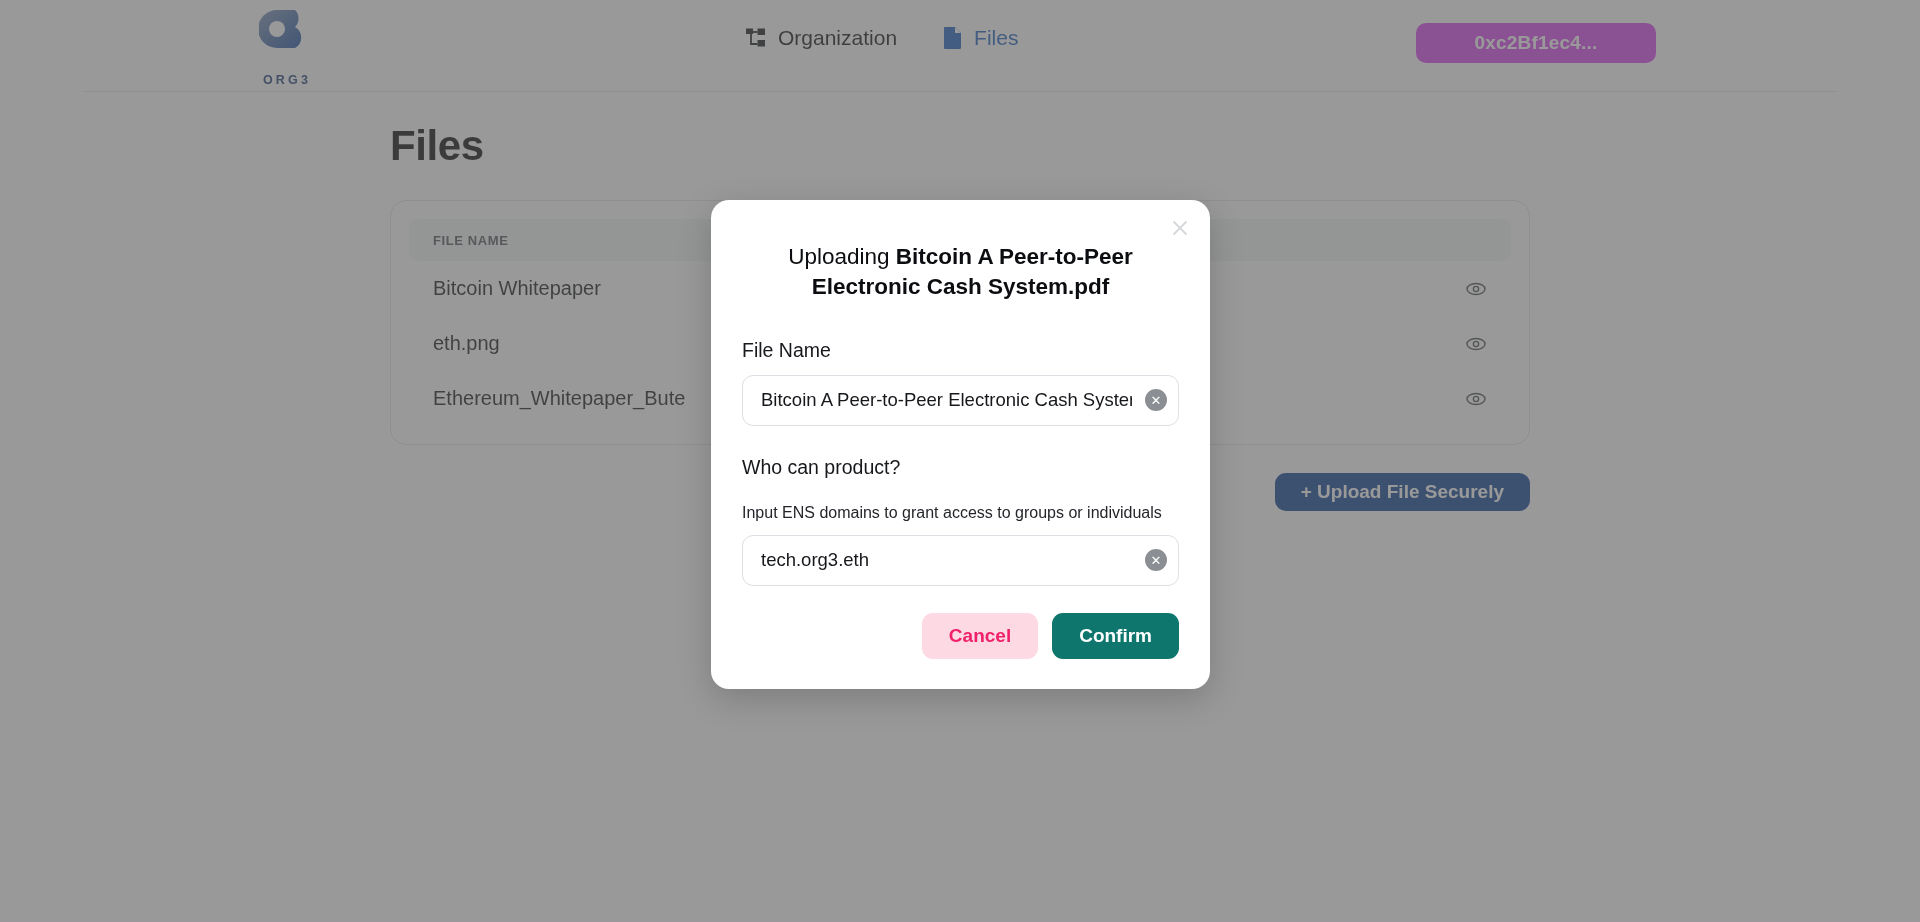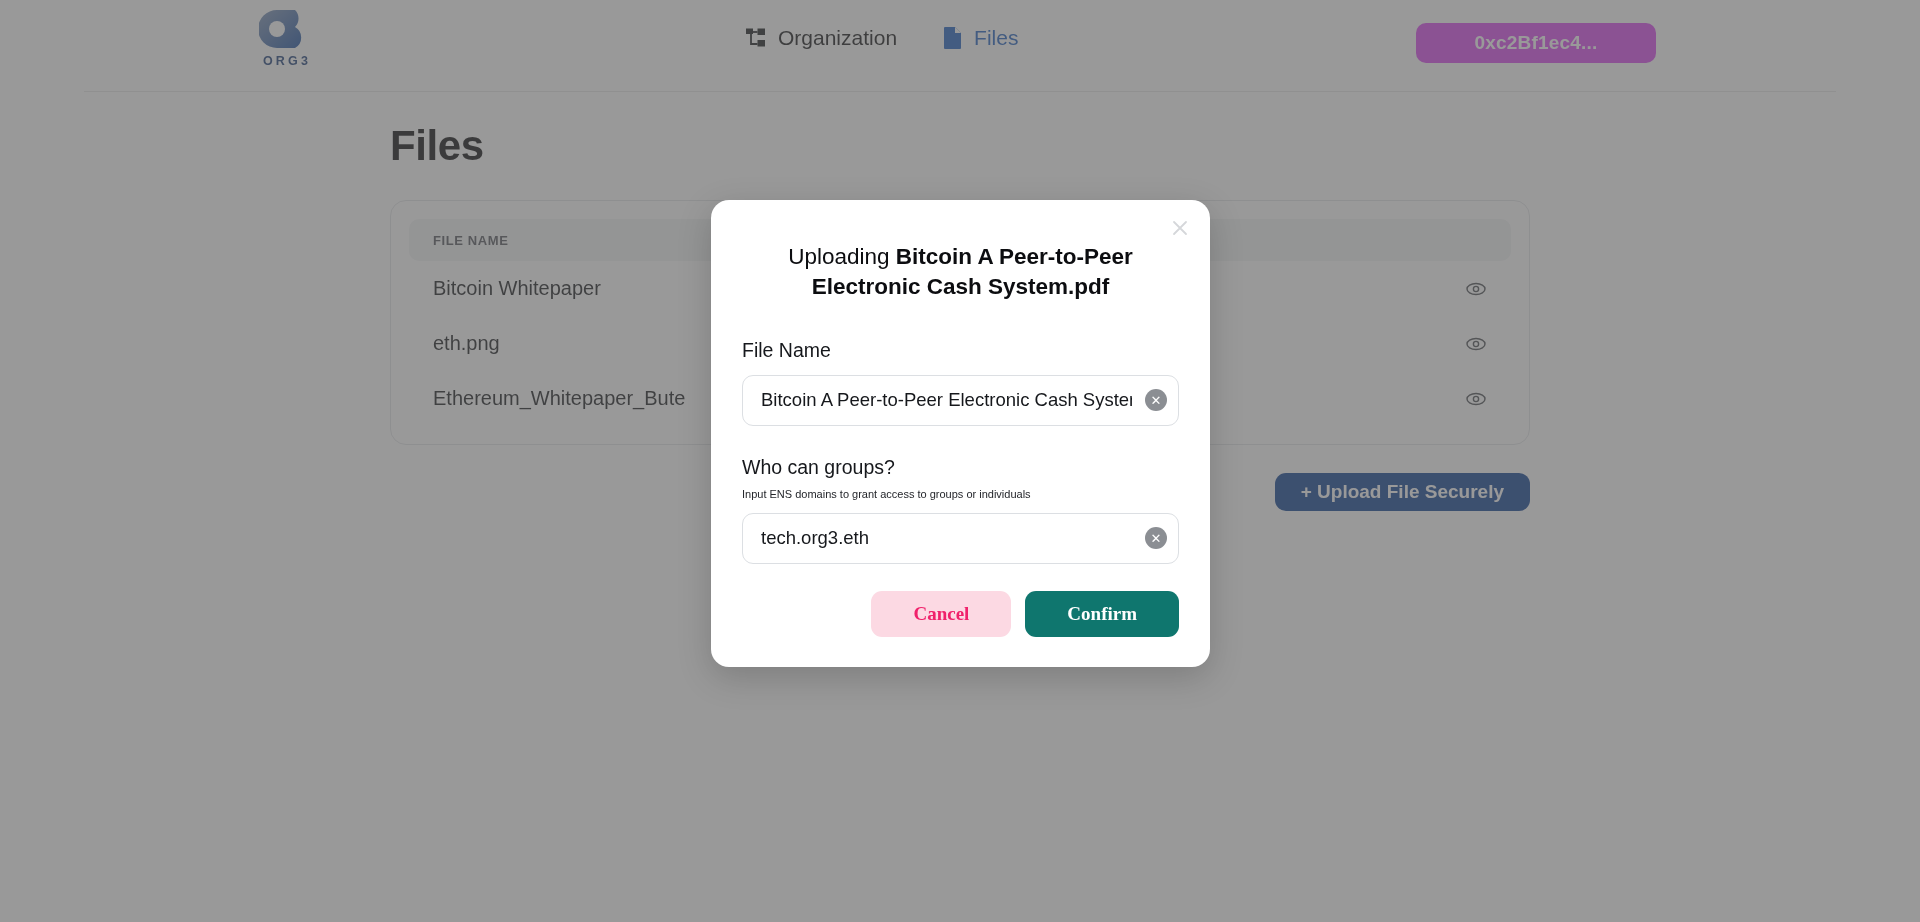--- a/index.html
+++ b/index.html
@@ -40,20 +40,21 @@
   }
 
   .brand {
     position: absolute;
     left: 248px;
     top: 8px;
     width: 78px;
     display: flex;
     flex-direction: column;
     align-items: center;
+    gap: 19px;
   }
   .brand-mark { width: 56px; height: 42px; display: block; }
   .brand-word {
     margin-top: 4px;
     font-size: 12.5px;
     font-weight: 700;
     letter-spacing: 3.2px;
     color: #1d3f7a;
   }
 
@@ -215,22 +216,22 @@
     margin-top: 36px;
     font-size: 19.5px;
     color: #16181c;
   }
   .section-label {
     margin-top: 30px;
     font-size: 19.5px;
     color: #16181c;
   }
   .section-help {
-    margin-top: 9px;
-    font-size: 11px;
+    margin-top: 25px;
+    font-size: 16px;
     color: #24262b;
   }
 
   .input-wrap {
     margin-top: 13px;
     position: relative;
     height: 51px;
   }
   .text-input {
     width: 100%;
@@ -265,24 +266,24 @@
   }
 
   .modal-actions {
     margin-top: 27px;
     display: flex;
     justify-content: flex-end;
     gap: 14px;
   }
   .btn {
     height: 46px;
-    padding: 0 42px;
+    padding: 0 27px;
     border: none;
     border-radius: 11px;
-    font-family: Liberation Serif, serif;
+    font-family: Liberation Sans, sans-serif;
     font-size: 19px;
     font-weight: 700;
     cursor: pointer;
   }
   .btn-cancel { background: #fcd9e3; color: #f0216b; }
   .btn-confirm { background: #0f766e; color: #ffffff; }
 </style>
 </head>
 <body>
 
@@ -390,21 +391,21 @@
   <div class="modal-title">
     <span>Uploading </span><b>Bitcoin A Peer-to-Peer Electronic Cash System.pdf</b>
   </div>
 
   <div class="field-label">File Name</div>
   <div class="input-wrap">
     <input class="text-input" type="text" value="Bitcoin A Peer-to-Peer Electronic Cash System" style="">
     <button class="clear-btn">✕</button>
   </div>
 
-  <div class="section-label">Who can groups?</div>
+  <div class="section-label">Who can product?</div>
   <div class="section-help">Input ENS domains to grant access to groups or individuals</div>
 
   <div class="input-wrap">
     <input class="text-input" type="text" value="tech.org3.eth" style="">
     <button class="clear-btn">✕</button>
   </div>
 
   <div class="modal-actions">
     <button class="btn btn-cancel">Cancel</button>
     <button class="btn btn-confirm">Confirm</button>

